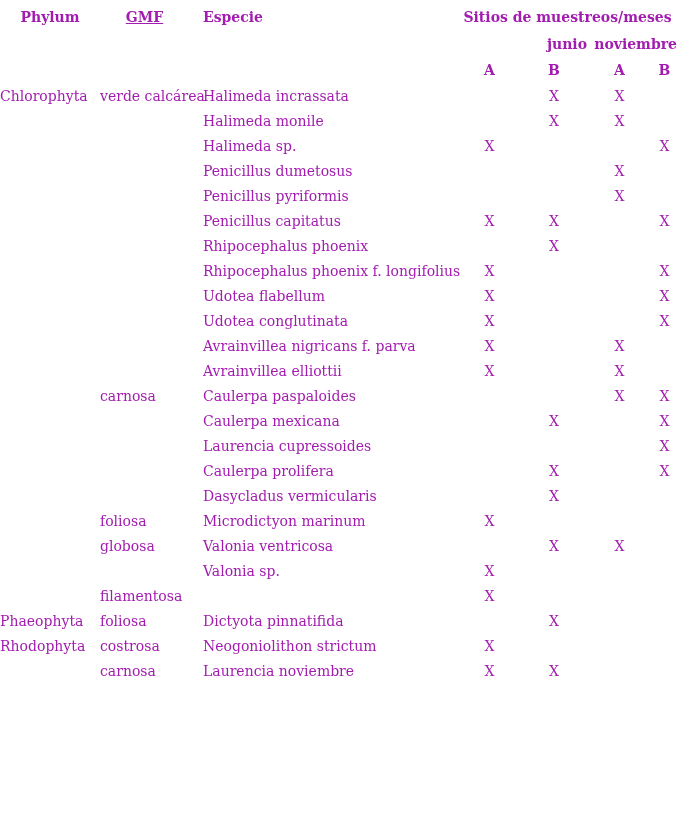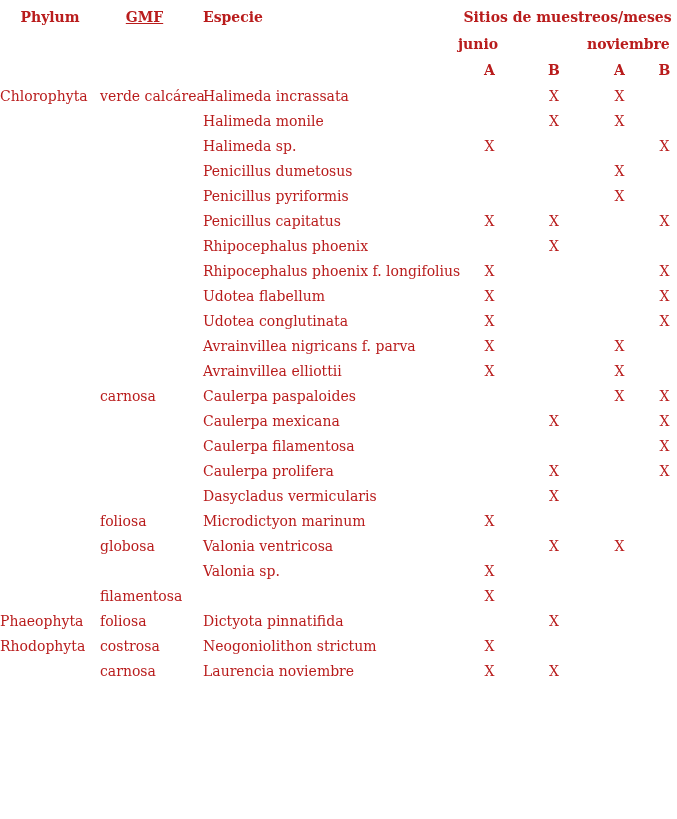--- a/index.html
+++ b/index.html
@@ -1,42 +1,42 @@
 <!DOCTYPE html>
 <html><head>
 <meta charset="utf-8">
 <style>
   html, body { margin: 0; padding: 0; background: #ffffff; }
   .page {
     position: relative;
     width: 677px;
     height: 819px;
     background: #ffffff;
-    color: #b91c1c;
+    color: #a21caf;
     font-family: "DejaVu Serif", serif;
     font-size: 14px;
     overflow: hidden;
     padding-top: 4px;
     box-sizing: border-box;
   }
   .grid-row {
     display: grid;
     grid-template-columns: 100px 103px 255px 63px 66px 65px 25px;
   }
   .hrow1 { height: 27px; line-height: 27px; }
   .hrow2 { height: 26px; line-height: 26px; }
   .hrow3 { height: 27px; line-height: 27px; }
   .trow  { height: 25px; line-height: 25px; }
   .hcell { font-weight: bold; white-space: nowrap; }
   .hc-phylum  { grid-column: 1; text-align: center; }
   .hc-gmf     { grid-column: 2; text-align: center; padding-right: 14px; text-decoration: underline; }
   .hc-especie { grid-column: 3; text-align: left; }
   .hc-sitios  { grid-column: 4 / 8; text-align: center; }
-  .hc-junio   { grid-column: 4 / 6; text-align: left; }
-  .hc-nov     { grid-column: 6 / 8; text-align: left; }
+  .hc-junio   { grid-column: 4 / 6; text-align: right; }
+  .hc-nov     { grid-column: 6 / 8; text-align: right; }
   .hc-a1 { grid-column: 4; text-align: center; }
   .hc-b1 { grid-column: 5; text-align: center; }
   .hc-a2 { grid-column: 6; text-align: center; }
   .hc-b2 { grid-column: 7; text-align: center; }
   .tcell { white-space: nowrap; overflow: visible; }
   .col1 { }
   .mark { text-align: center; }
 </style>
 </head>
 <body>
@@ -189,21 +189,21 @@
         <div class="tcell col2"></div>
         <div class="tcell col3">Caulerpa mexicana</div>
         <div class="tcell col4 mark"></div>
         <div class="tcell col5 mark">X</div>
         <div class="tcell col6 mark"></div>
         <div class="tcell col7 mark">X</div>
       </div>
       <div class="grid-row trow">
         <div class="tcell col1"></div>
         <div class="tcell col2"></div>
-        <div class="tcell col3">Caulerpa filamentosa</div>
+        <div class="tcell col3">Laurencia cupressoides</div>
         <div class="tcell col4 mark"></div>
         <div class="tcell col5 mark"></div>
         <div class="tcell col6 mark"></div>
         <div class="tcell col7 mark">X</div>
       </div>
       <div class="grid-row trow">
         <div class="tcell col1"></div>
         <div class="tcell col2"></div>
         <div class="tcell col3">Caulerpa prolifera</div>
         <div class="tcell col4 mark"></div>

